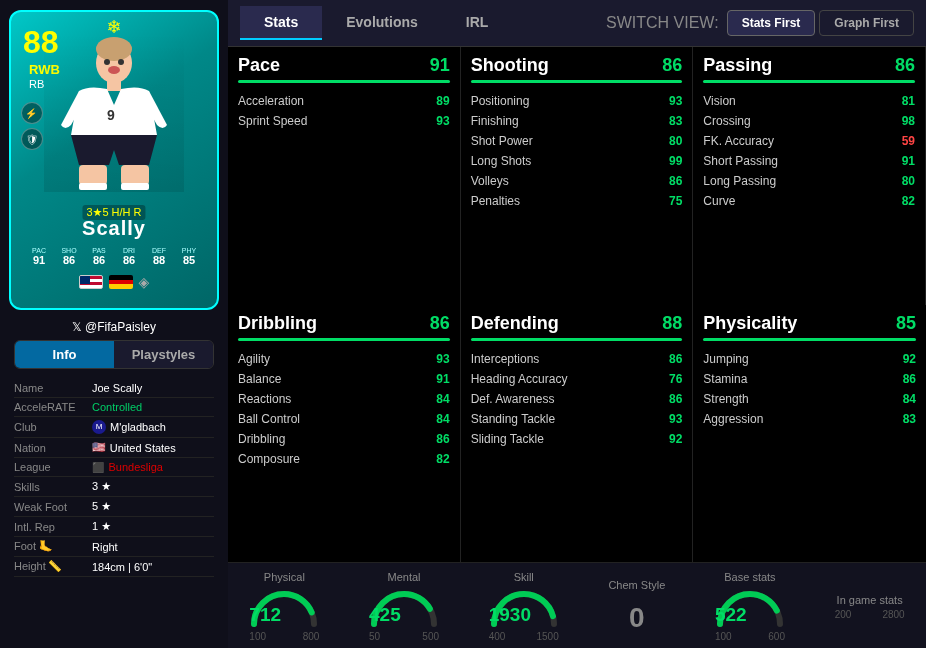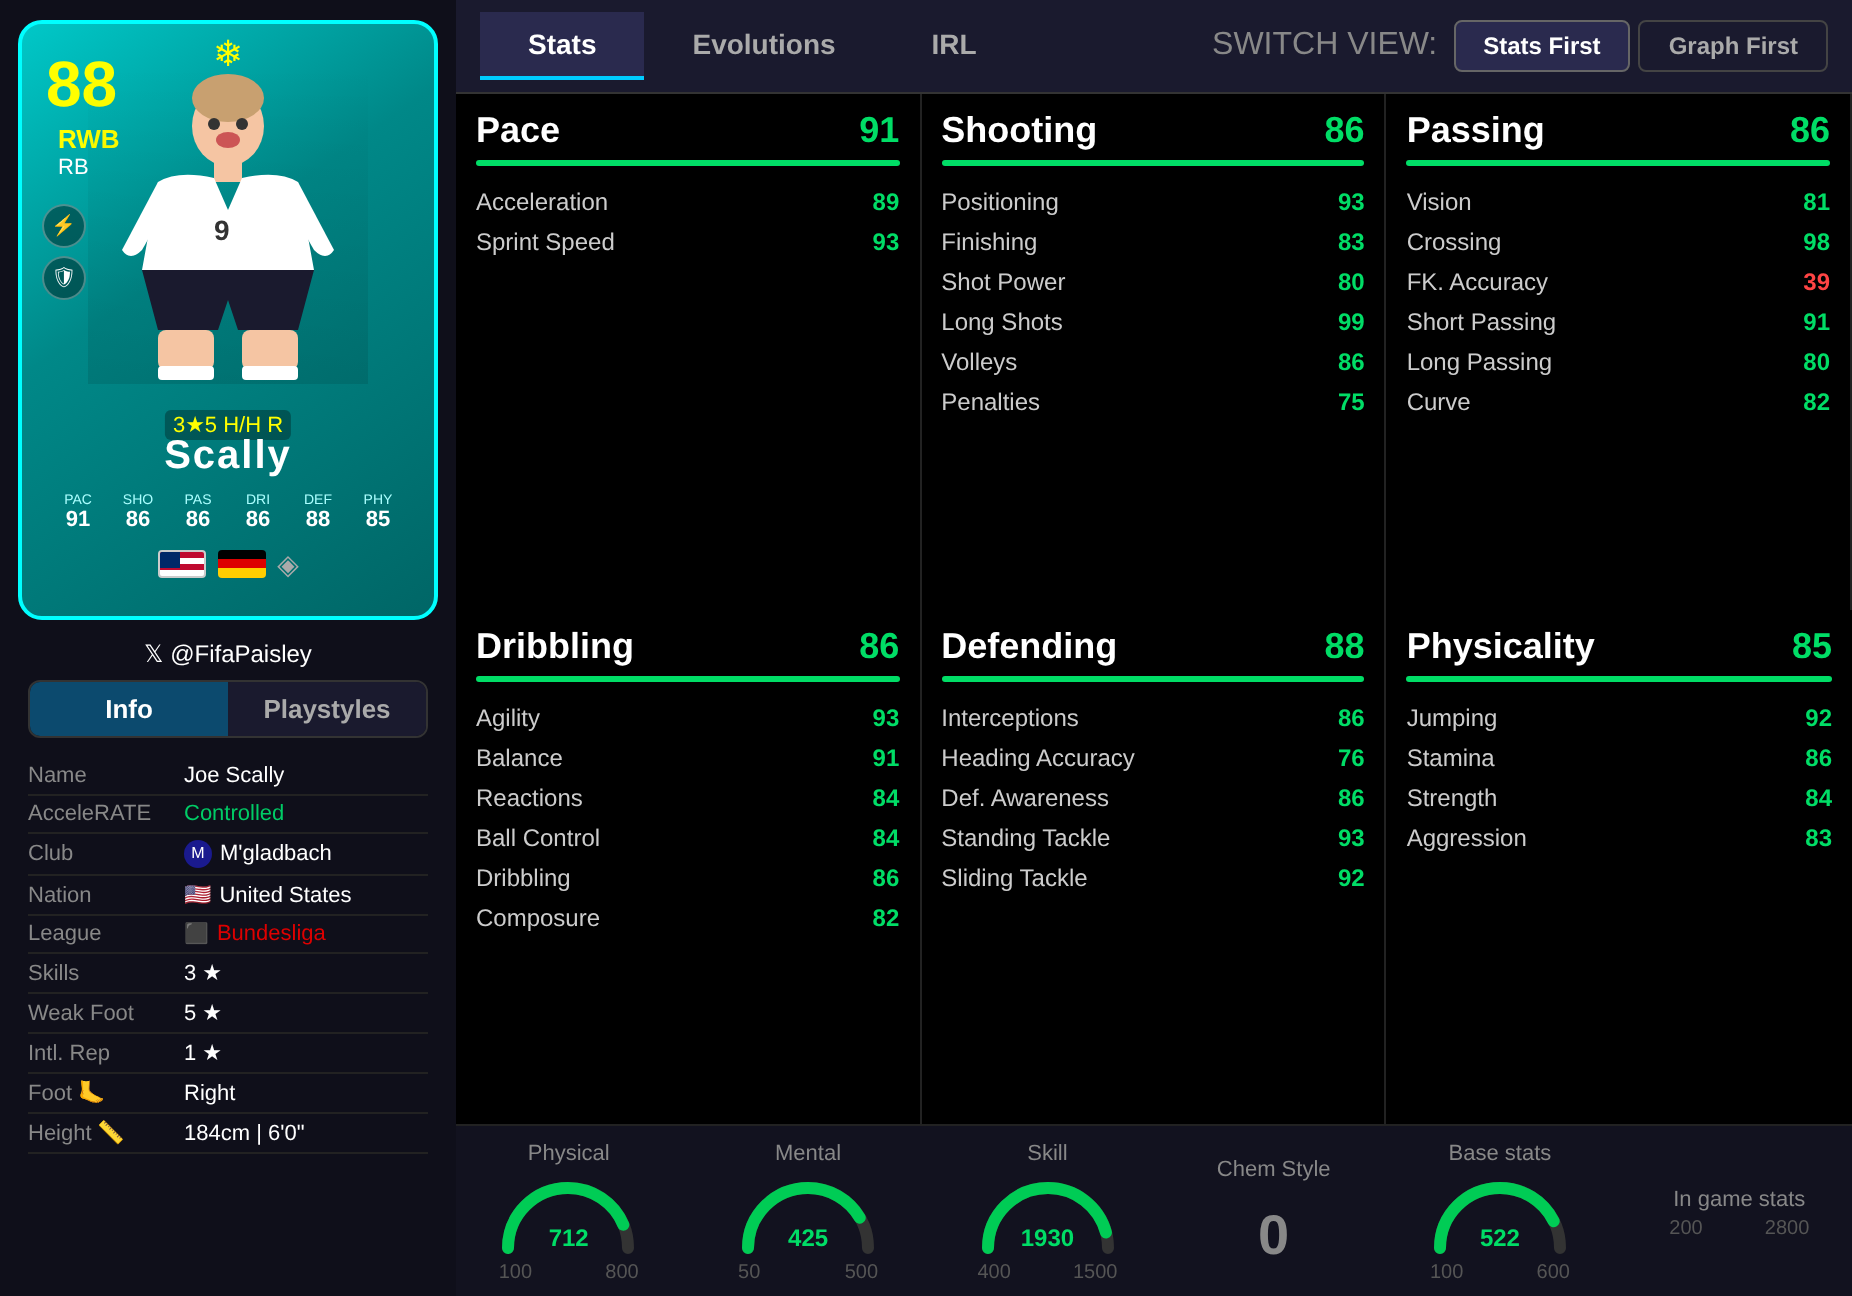--- a/index.html
+++ b/index.html
@@ -222,21 +222,21 @@
       padding: 6px 0;
       text-align: center;
       font-size: 13px;
       font-weight: bold;
       cursor: pointer;
       color: #aaa;
       background: #1a1a2e;
     }
 
     .info-tab.active {
-      background: #0c4a6e;
+      background: #0369a1;
       color: #fff;
     }
 
     .info-table {
       width: 200px;
     }
 
     .info-row {
       display: flex;
       align-items: center;
@@ -418,22 +418,22 @@
 
     .gauge-svg {
       width: 70px;
       height: 42px;
     }
 
     .gauge-value {
       position: absolute;
       bottom: 2px;
       width: 100%;
-      text-align: center;
-      font-size: 12px;
+      text-align: left;
+      font-size: 19px;
       font-weight: bold;
       color: #00dd66;
     }
 
     .gauge-range {
       font-size: 10px;
       color: #555;
       display: flex;
       justify-content: space-between;
       width: 70px;
@@ -664,21 +664,21 @@
       <div class="stat-row">
         <span class="stat-name">Vision</span>
         <span class="stat-val">81</span>
       </div>
       <div class="stat-row">
         <span class="stat-name">Crossing</span>
         <span class="stat-val">98</span>
       </div>
       <div class="stat-row">
         <span class="stat-name">FK. Accuracy</span>
-        <span class="stat-val red">39</span>
+        <span class="stat-val red">59</span>
       </div>
       <div class="stat-row">
         <span class="stat-name">Short Passing</span>
         <span class="stat-val">91</span>
       </div>
       <div class="stat-row">
         <span class="stat-name">Long Passing</span>
         <span class="stat-val">80</span>
       </div>
       <div class="stat-row">

